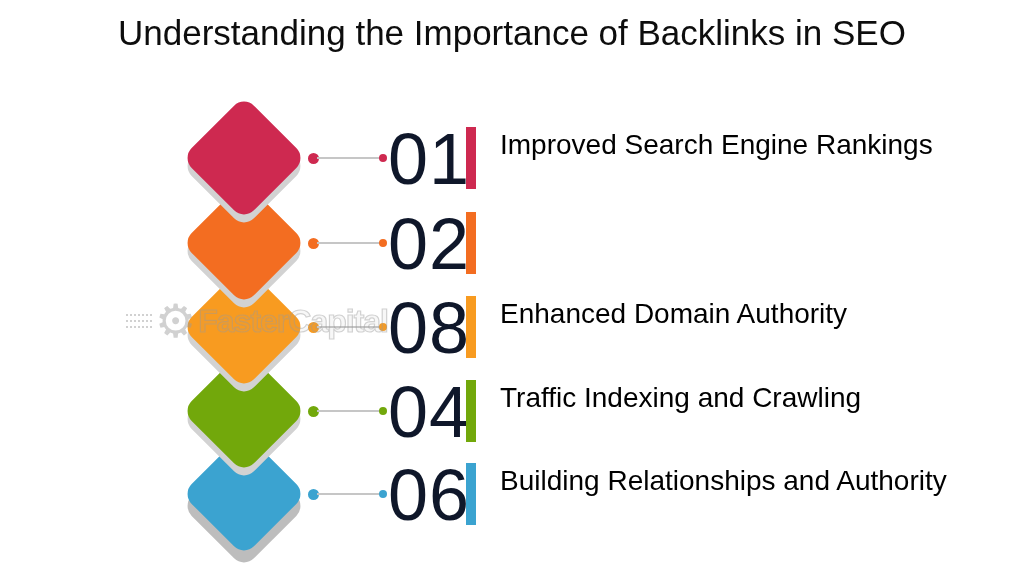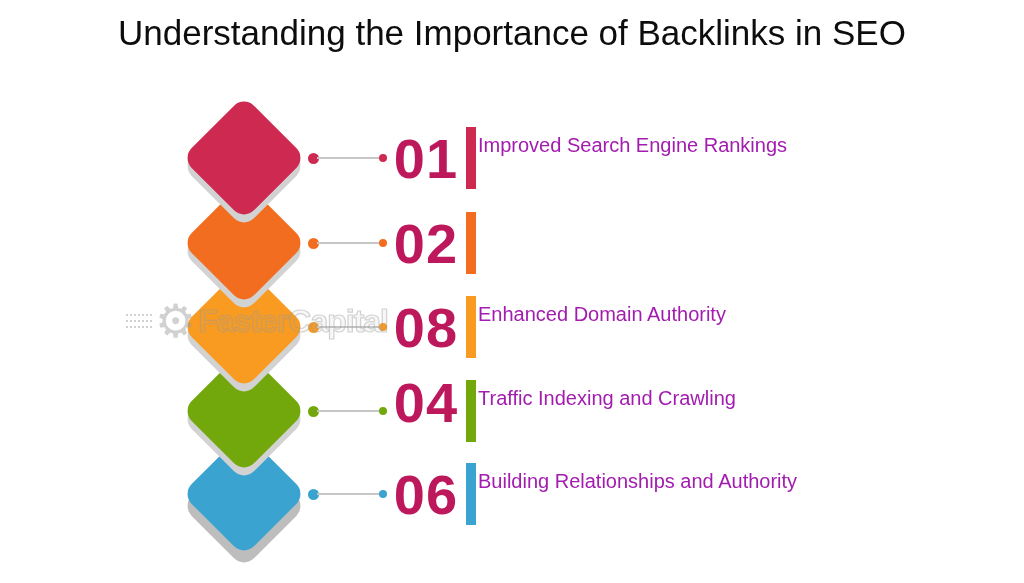--- a/index.html
+++ b/index.html
@@ -62,41 +62,41 @@
     position: absolute;
     left: 379px; width: 8px; height: 8px;
     border-radius: 50%;
   }
 
   
   .step-number {
     position: absolute;
     left: 388px; width: 76px;
     text-align: center;
-    font-size: 56px;
+    font-size: 72px;
     line-height: 64px;
-    font-weight: 700;
-    color: #be185d;
+    font-weight: 400;
+    color: #0f172a;
     letter-spacing: 1px;
   }
 
   
   .step-bar {
     position: absolute;
     left: 466px; width: 10px; height: 62px;
   }
 
   
   .step-label {
     position: absolute;
-    left: 478px;
-    font-size: 20px;
+    left: 500px;
+    font-size: 28px;
     line-height: 38px;
     font-weight: 400;
-    color: #a21caf;
+    color: #000000;
     white-space: nowrap;
   }
 
   
   .watermark {
     position: absolute;
     left: 126px; top: 298px;
     display: flex; align-items: center;
     opacity: 0.45;
     z-index: 10;
@@ -161,21 +161,21 @@
   <div class="step-bar" style="top: 296px; background-color: rgb(248, 155, 32);"></div>
   <div class="step-label" style="top:295px">Enhanced Domain Authority</div>
 
   <div class="diamond-wrap z2" style="top:367px">
     <div class="diamond-shadow"></div>
     <div class="diamond-face" style="background-color: rgb(114, 168, 11);"></div>
   </div>
   <div class="dot-left" style="top: 406px; background-color: rgb(114, 168, 11);"></div>
   <div class="connector-line" style="top:410px"></div>
   <div class="dot-right" style="top: 407px; background-color: rgb(114, 168, 11);"></div>
-  <div class="step-number" style="top:371px">04</div>
+  <div class="step-number" style="top:380px">04</div>
   <div class="step-bar" style="top: 380px; background-color: rgb(114, 168, 11);"></div>
   <div class="step-label" style="top:379px">Traffic Indexing and Crawling</div>
 
   <div class="diamond-wrap z1 last" style="top:450px">
     <div class="diamond-shadow"></div>
     <div class="diamond-face" style="background-color: rgb(59, 163, 208);"></div>
   </div>
   <div class="dot-left" style="top: 489px; background-color: rgb(59, 163, 208);"></div>
   <div class="connector-line" style="top:493px"></div>
   <div class="dot-right" style="top: 490px; background-color: rgb(59, 163, 208);"></div>

